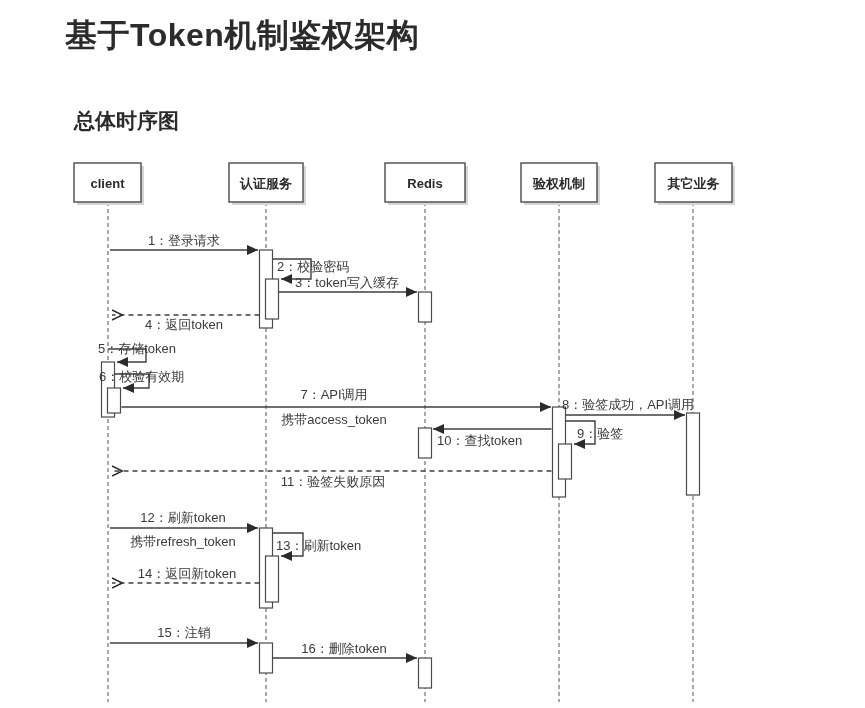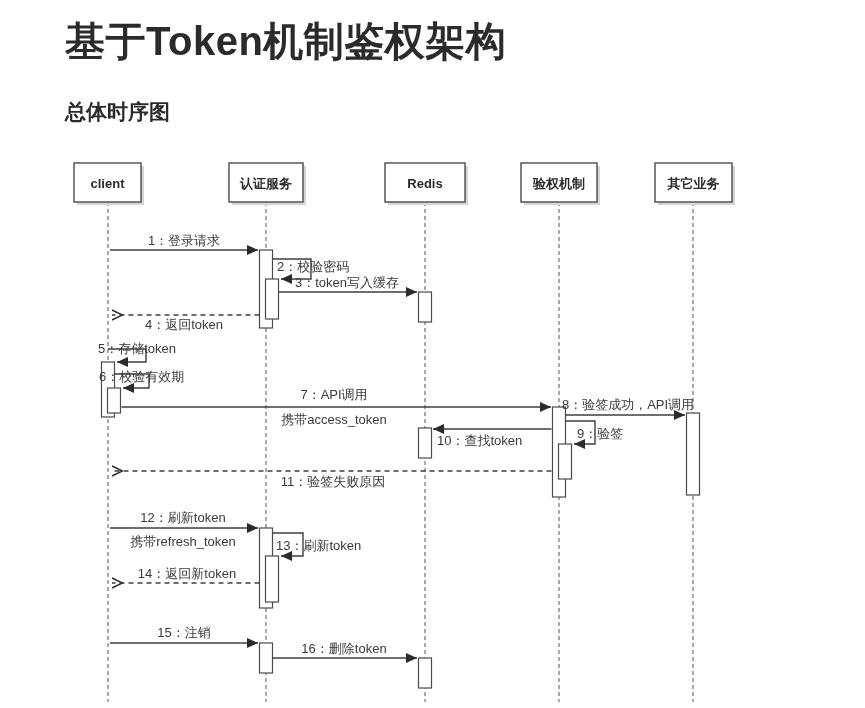--- a/index.html
+++ b/index.html
@@ -2,24 +2,24 @@
 <html><head>
 <meta charset="utf-8">
 <style>
   html,body{margin:0;padding:0;background:#ffffff;}
   .canvas{
     position:relative;width:865px;height:708px;background:#ffffff;overflow:hidden;
     font-family:"Liberation Sans","DejaVu Sans",sans-serif;
   }
   .page-title{
     position:absolute;left:65px;top:14px;margin:0;
-    font-size:40px;font-weight:bold;color:#2b2b2b;letter-spacing:.5px;
+    font-size:32px;font-weight:bold;color:#2b2b2b;letter-spacing:.5px;
   }
   .section-title{
-    position:absolute;left:65px;top:98px;margin:0;
+    position:absolute;left:65px;top:98px;margin:9px;
     font-size:21px;font-weight:bold;color:#2b2b2b;
   }
   svg{position:absolute;left:0;top:0;}
   .lifeline{stroke:#555;stroke-width:1;stroke-dasharray:4 3;fill:none;}
   .actor-shadow{fill:#d6d6d6;}
   .actor-box{fill:#ffffff;stroke:#4a4a4a;stroke-width:1.4;}
   .actor-label{font-size:13px;font-weight:bold;fill:#2b2b2b;text-anchor:middle;}
   .abar{fill:#ffffff;stroke:#4a4a4a;stroke-width:1.2;}
   .msg{stroke:#3f3f3f;stroke-width:1.4;fill:none;}
   .msg.dashed{stroke-dasharray:5 4;}

